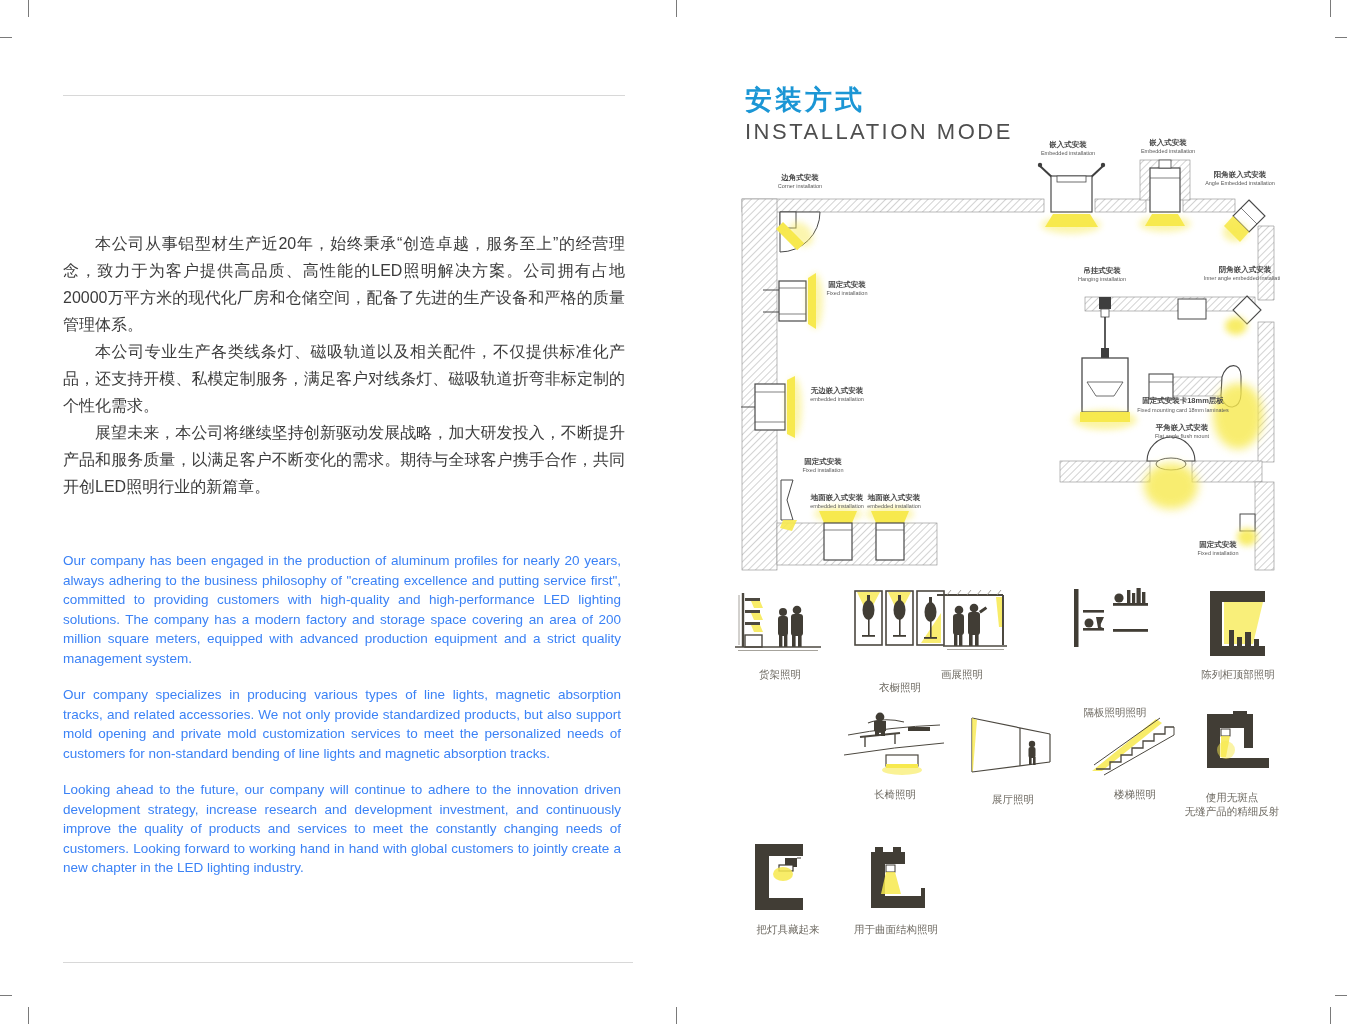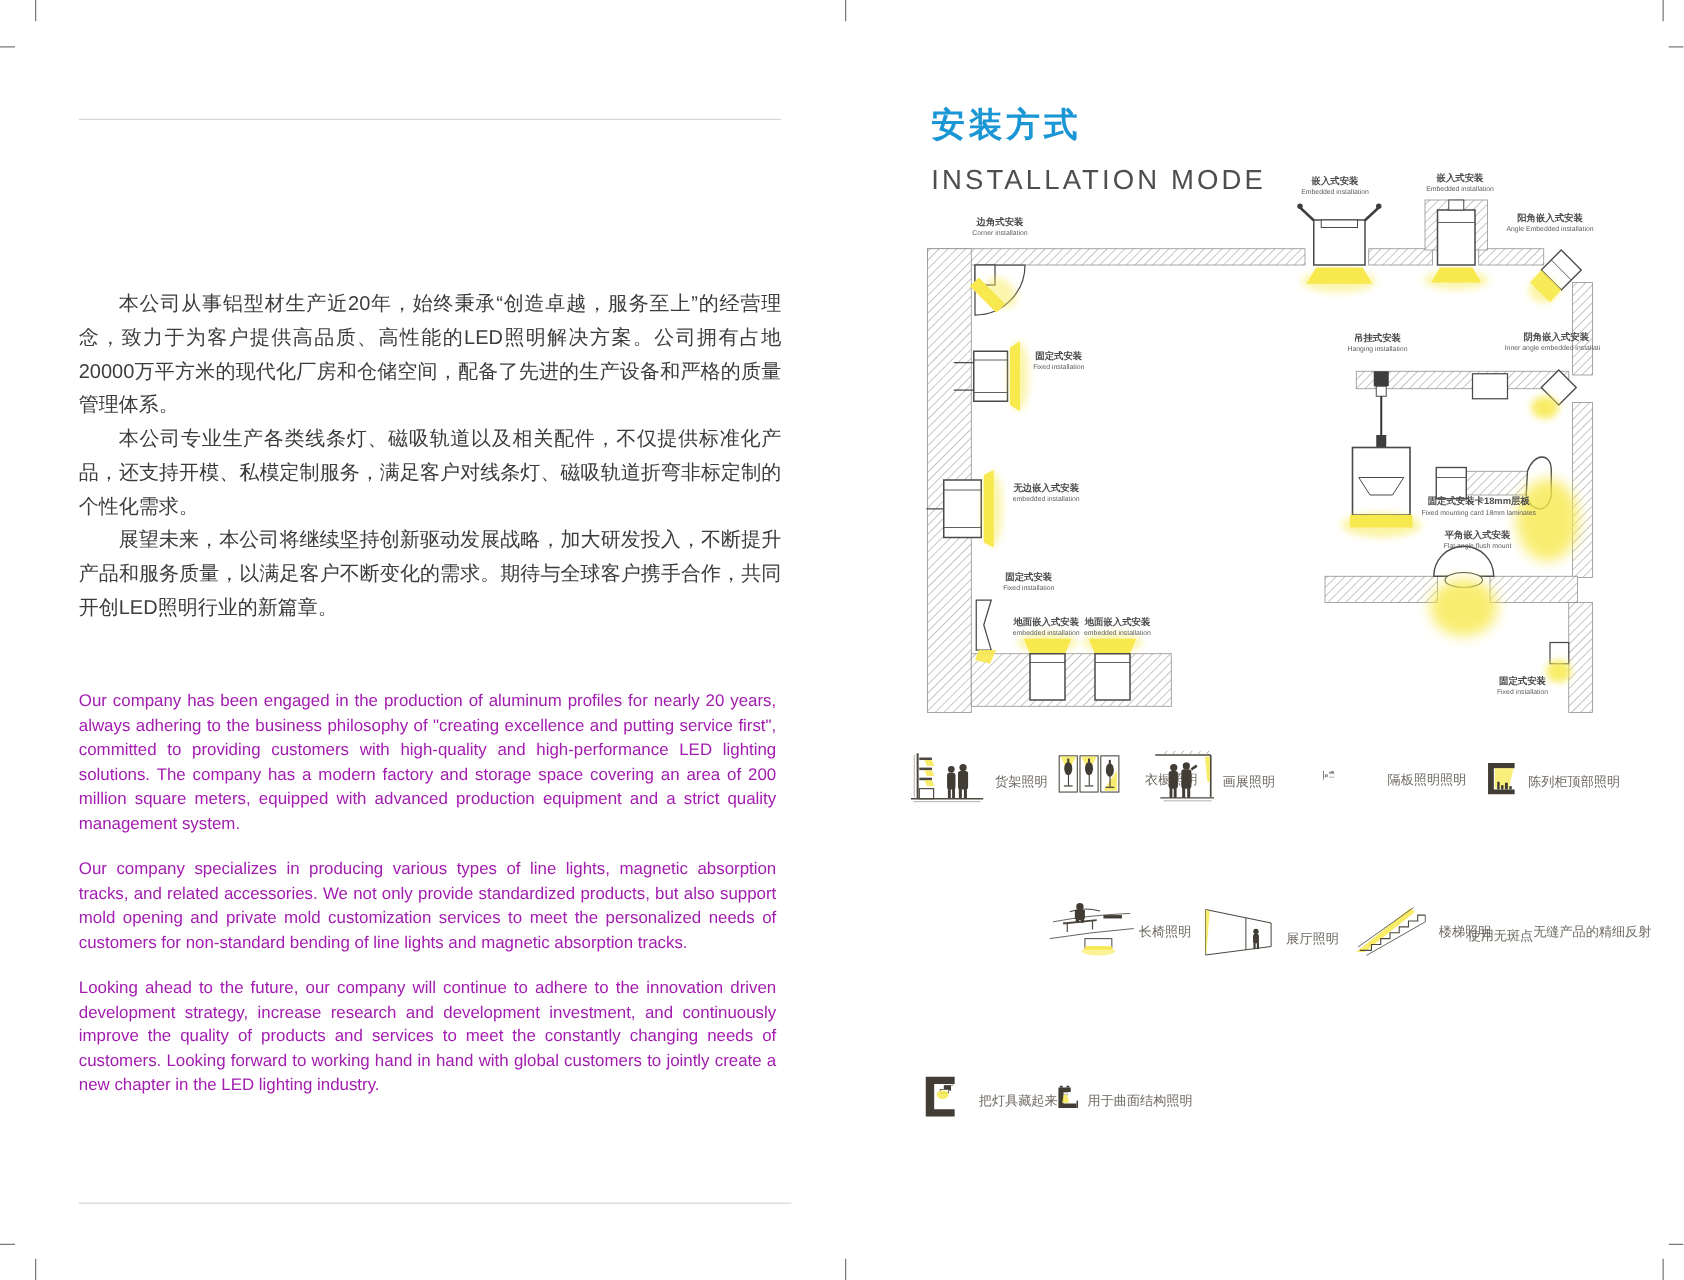--- a/index.html
+++ b/index.html
@@ -2,26 +2,26 @@
 <html><head>
 <meta charset="utf-8">
 <style>
   html,body{margin:0;padding:0;background:#ffffff;}
   .page{position:relative;width:1347px;height:1024px;background:#fff;overflow:hidden;
         font-family:"Liberation Sans",sans-serif;color:#3d3d3d;}
   .abs{position:absolute;}
   .rule{height:1px;background:#d8d8d8;}
   .mark{background:#7a7a7a;position:absolute;}
   .title-zh{font-size:27px;font-weight:bold;color:#1b96d5;letter-spacing:3px;line-height:1.1;}
-  .title-en{font-size:22px;font-weight:400;color:#4e4e4e;letter-spacing:1.5px;margin-top:15px;line-height:1.2;}
+  .title-en{font-size:22px;font-weight:400;color:#4e4e4e;letter-spacing:1.5px;margin-top:3px;line-height:1.2;}
   .zh-body{width:562px;font-size:16px;line-height:27px;color:#3c3c3c;font-weight:400;text-align:justify;}
   .zh-body p{margin:0;text-indent:2em;}
-  .en-body{width:558px;font-size:13.5px;line-height:19.5px;color:#a21caf;text-align:justify;}
+  .en-body{width:558px;font-size:13.5px;line-height:19.5px;color:#3b82f6;text-align:justify;}
   .en-body p{margin:0 0 17px 0;}
-  .icon-block{position:absolute;width:116px;display:flex;align-items:center;}
+  .icon-block{position:absolute;width:116px;display:flex;flex-direction:column;align-items:center;}
   .icon-label{font-size:10.5px;color:#6e6a62;margin-top:7px;text-align:center;line-height:14px;white-space:nowrap;}
   svg text{font-family:"Liberation Sans",sans-serif;}
   .dlab-zh{font-size:7.5px;font-weight:bold;fill:#4a4a4a;}
   .dlab-en{font-size:5.5px;fill:#5a5a5a;}
 </style>
 </head>
 <body>
 
 <div class="page">
 

